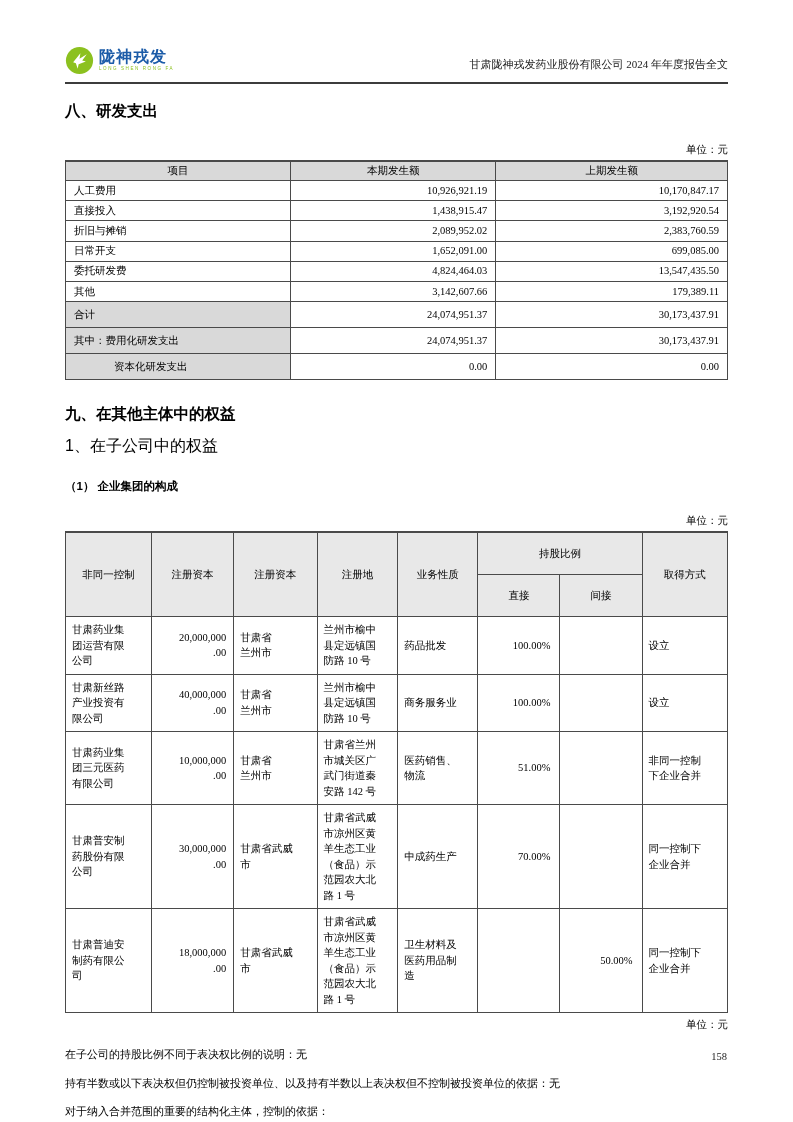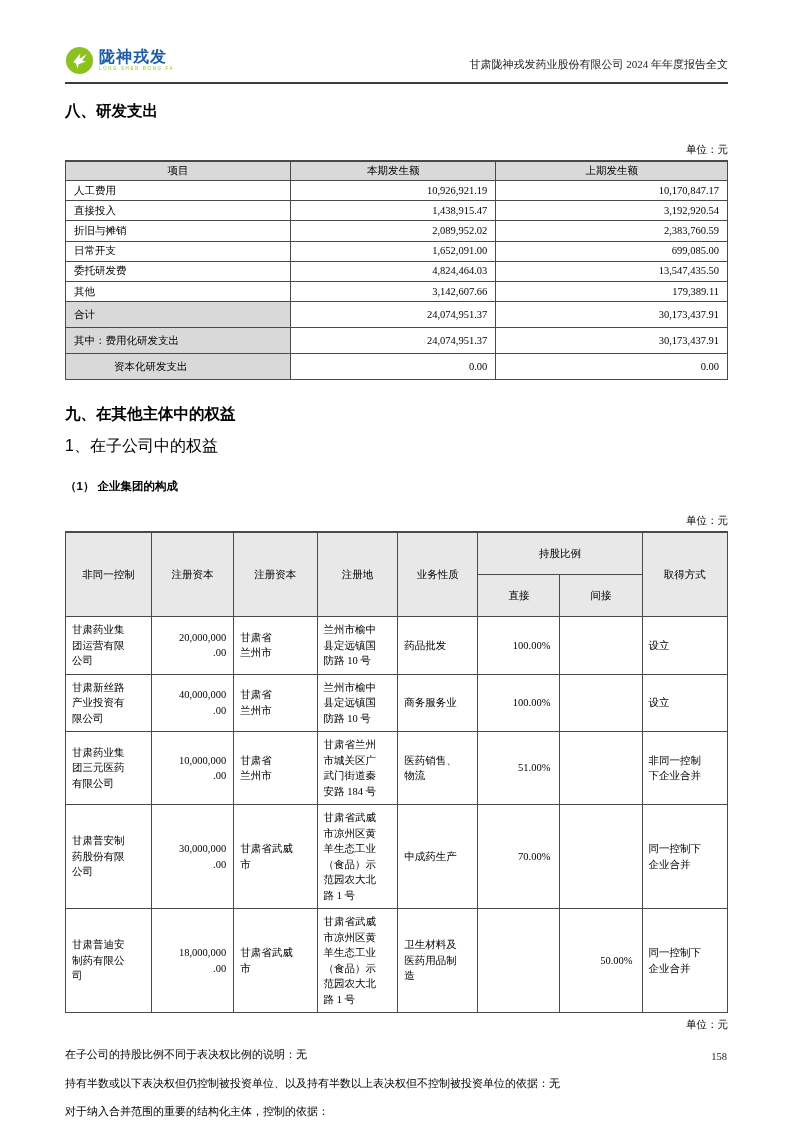--- a/index.html
+++ b/index.html
@@ -240,21 +240,21 @@
           <td>甘肃药业集
 团三元医药
 有限公司</td>
           <td class="num">10,000,000
 .00</td>
           <td>甘肃省
 兰州市</td>
           <td>甘肃省兰州
 市城关区广
 武门街道秦
-安路 184 号</td>
+安路 142 号</td>
           <td>医药销售、
 物流</td>
           <td class="pct">51.00%</td>
           <td class="pct"></td>
           <td>非同一控制
 下企业合并</td>
         </tr>
         <tr>
           <td>甘肃普安制
 药股份有限

